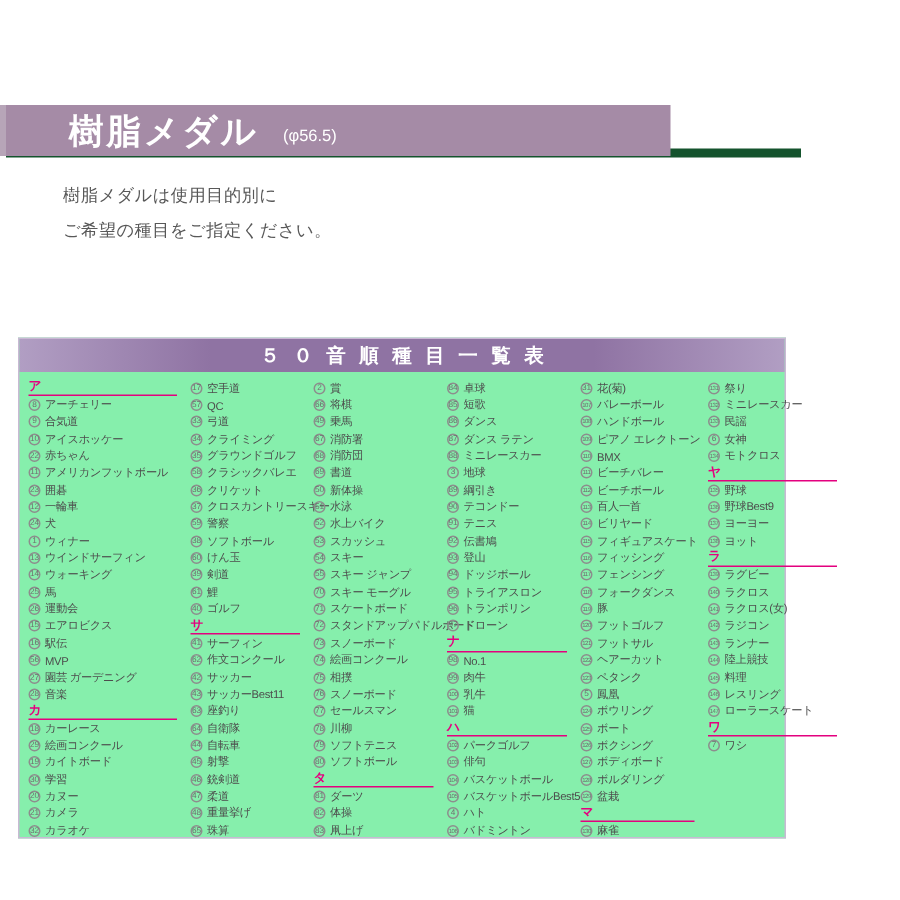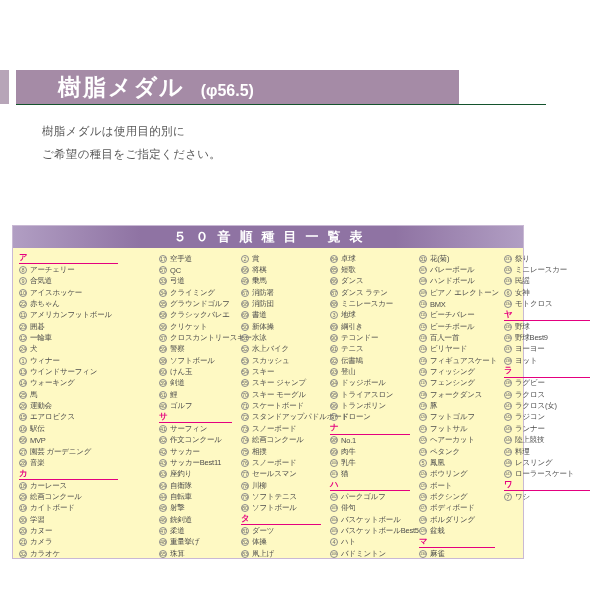--- a/index.html
+++ b/index.html
@@ -2,39 +2,39 @@
 <html><head>
 <meta charset="utf-8">
 <style>
   * { margin:0; padding:0; box-sizing:border-box; }
   html,body { background:#fff; }
   body { font-family:"Liberation Sans","DejaVu Sans",sans-serif; }
   .page { position:relative; width:600px; height:600px; background:#fff; overflow:hidden; }
 
   
   .edge-tab { position:absolute; left:0; top:70px; width:9px; height:34px; background:#b7a5b8; }
-  .header-wrap { position:absolute; left:16px; top:70px; width:530px; height:35px; border-bottom:1px solid #14532d; }
+  .header-wrap { position:absolute; left:4px; top:70px; width:530px; height:35px; border-bottom:6px solid #14532d; }
   .header-bar { position:absolute; left:0; top:0; width:443px; height:34px; background:#a58ba6;
                 display:flex; align-items:center; padding-left:42px; }
   .header-title { color:#fff; font-size:23px; font-weight:bold; letter-spacing:2px; }
-  .header-dia { color:#fff; font-size:16px; margin-left:16px; padding-top:8px;font-weight:bold; }
+  .header-dia { color:#fff; font-size:11px; margin-left:16px; padding-top:8px; }
 
   
   .intro { position:absolute; left:18px; top:120px; width:570px; }
   .intro-line { font-size:11.5px; line-height:23px; color:#585858; letter-spacing:0.3px;margin-left:24px; }
 
   
   .medal-table { position:absolute; left:12px; top:225px; width:512px; height:334px;
-                 border:1px solid #c9b9d4; background:#fef9c3; }
+                 border:1px solid #c9b9d4; background:#86efac; }
   .table-title { height:22px; background:linear-gradient(90deg,#b19ec3 0%,#8f73a3 25%,#8f73a3 75%,#b19ec3 100%);
                  color:#fff; font-size:13px; font-weight:bold; letter-spacing:9px;
                  display:flex; align-items:center; justify-content:center; padding-left:9px; }
   .table-body { display:flex; padding:5px 0 0 6px; }
   .col { flex:none; }
-  .col1 { width:108px; } .col2 { width:82px;margin-left:32px; } .col3 { width:89px; }
+  .col1 { width:108px; } .col2 { width:82px; } .col3 { width:89px; }
   .col4 { width:89px; } .col5 { width:85px; } .col6 { width:95px; }
 
   .item { display:flex; align-items:center; white-space:nowrap;
           height:11.35px; font-size:7.5px; color:#4d4d4d; overflow:visible; }
   .num { flex:none; width:8px; height:8px; border:1px solid #8d8d8d; border-radius:50%;
          font-size:5.5px; line-height:6px; text-align:center; color:#6e6e6e;
          margin-right:3px; display:inline-flex; align-items:center; justify-content:center; }
   .num[data-len="3"] { font-size:4px; letter-spacing:-0.3px; }
   .lbl { display:inline-block; letter-spacing:-0.2px; }
 

